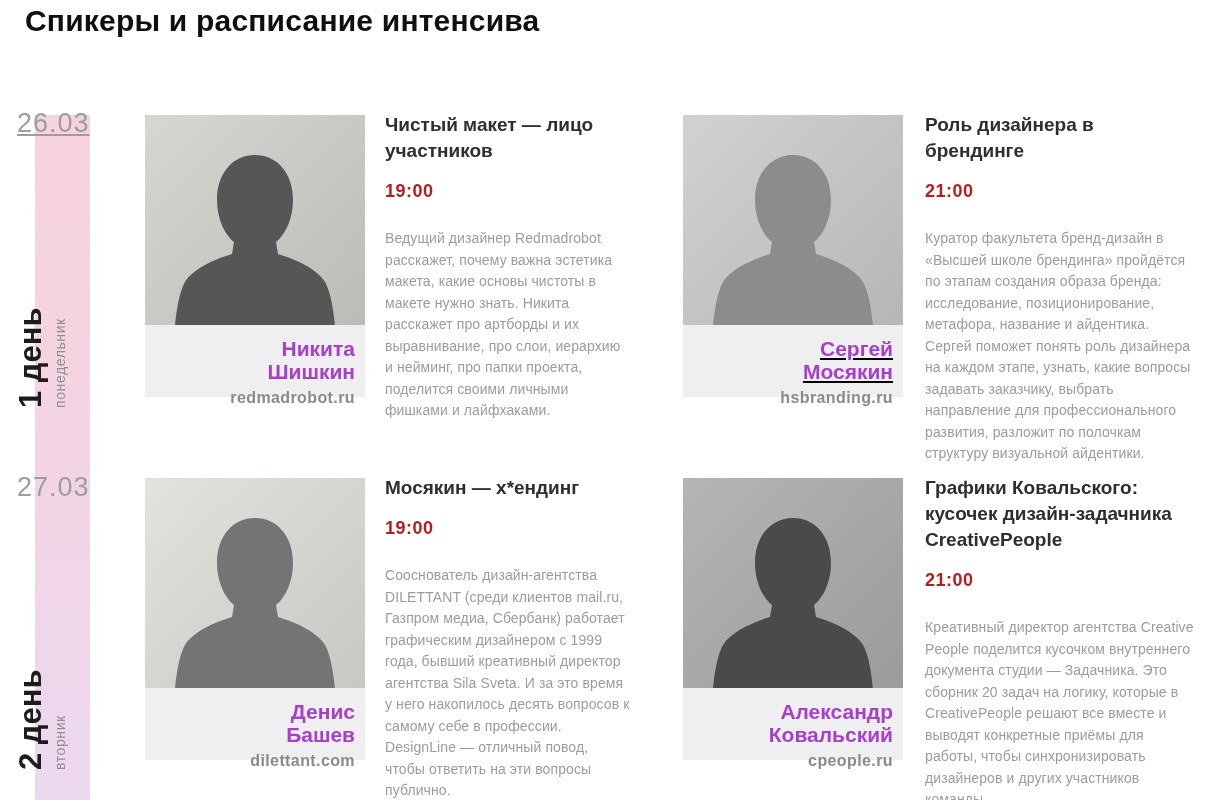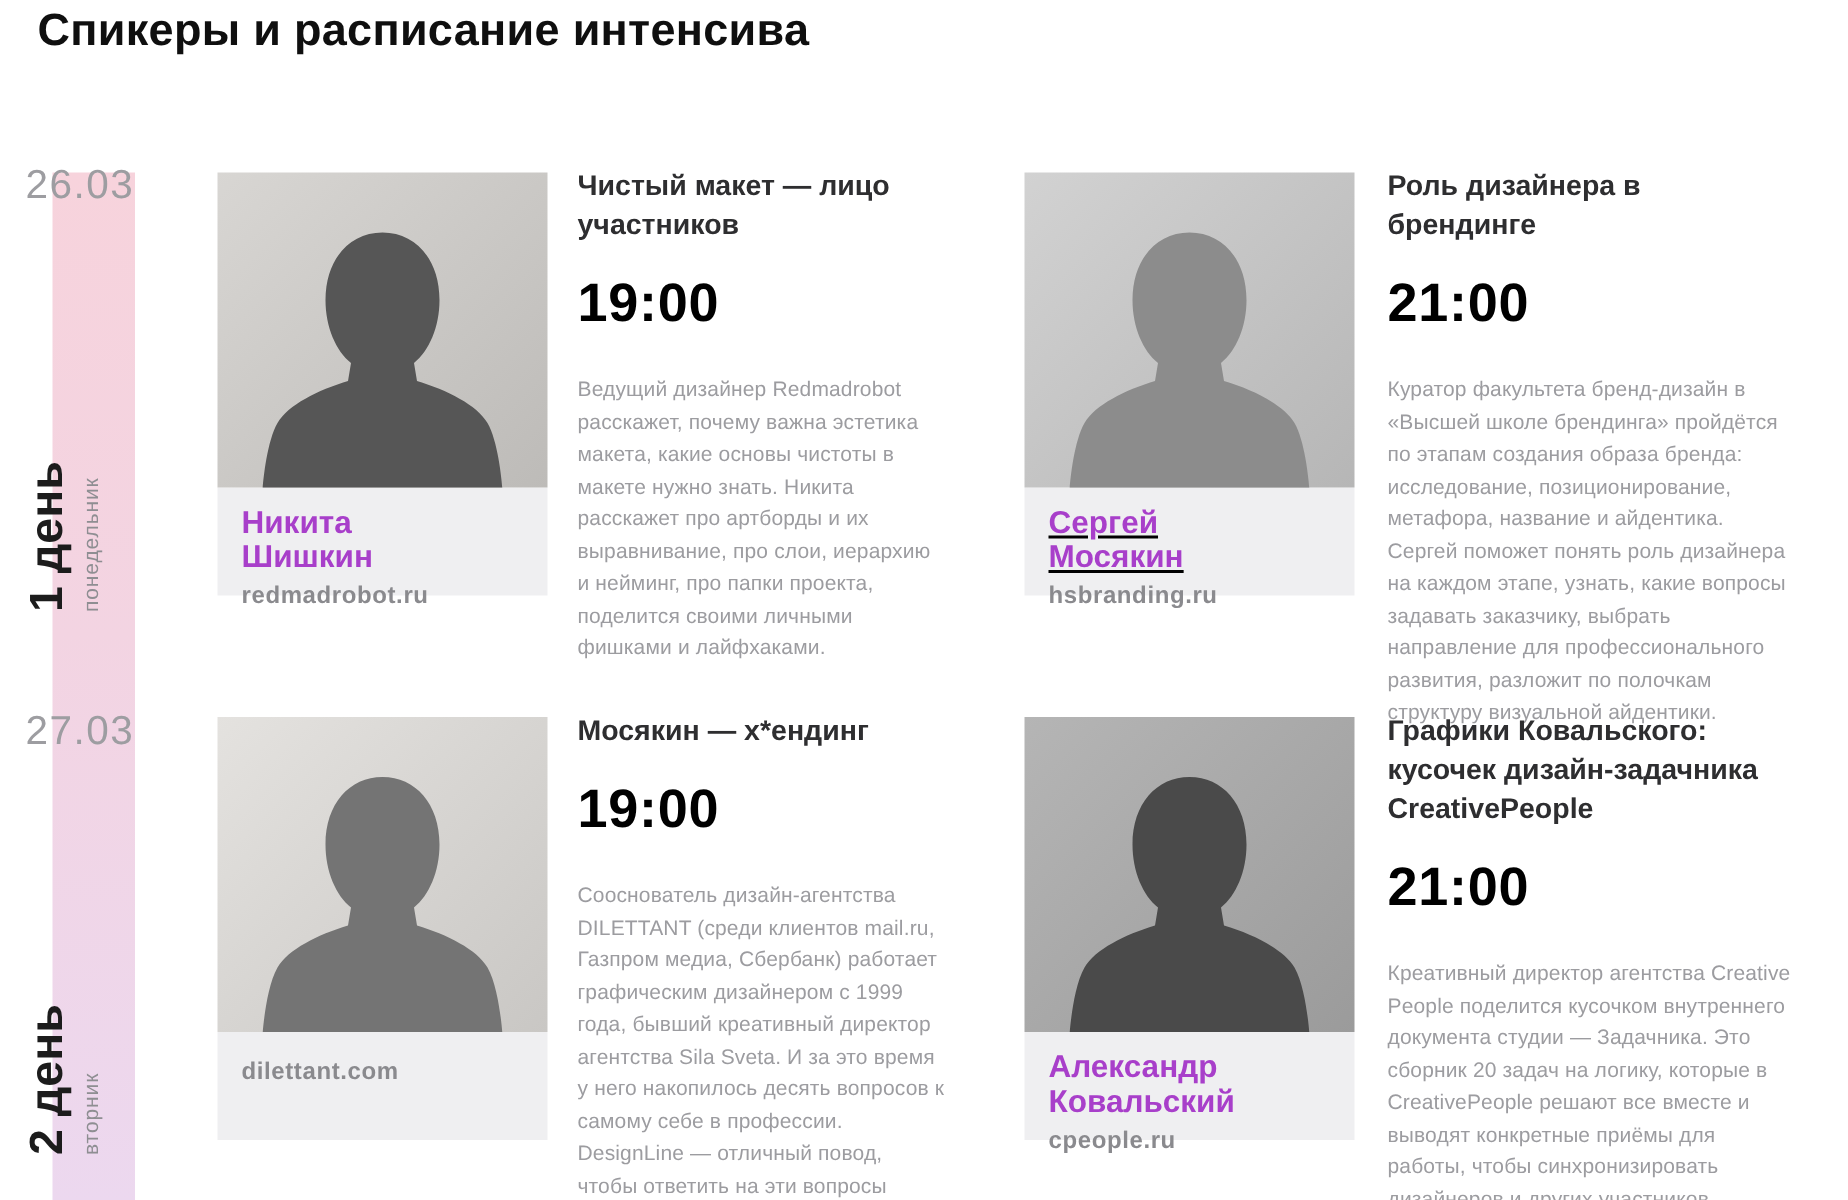--- a/index.html
+++ b/index.html
@@ -12,21 +12,21 @@
     font-size:30px; font-weight:800; color:#0f0f0f; letter-spacing:0.2px;
   }
   .timeline-bar {
     position:absolute; left:35px; top:115px; width:55px; height:685px;
     background:linear-gradient(180deg,#f7d3dc 0%,#f3d4e2 45%,#ecd8ef 100%);
   }
   .date {
     position:absolute; font-size:27px; font-weight:300; color:#9d9da1;
     letter-spacing:1px; z-index:2;
   }
-  .date-1 { left:17px; top:108px; }
+  .date-1 { left:17px; top:108px;text-decoration:underline; }
   .date-2 { left:17px; top:472px; }
 
   .day-label { position:absolute; width:0; height:0; z-index:2; }
   .day-label-1 { left:13px; top:408px; }
   .day-label-2 { left:13px; top:770px; }
   .day-label-rot { transform:rotate(-90deg); transform-origin:0 0; white-space:nowrap; }
   .day-num { font-size:31px; font-weight:800; color:#1c1c1c; line-height:36px; }
   .day-weekday { font-size:14px; font-weight:400; color:#8e8e92; line-height:17px; letter-spacing:0.6px; margin-top:3px; }
 
   .speaker-card { position:absolute; width:220px; }
@@ -37,31 +37,31 @@
   .photo { position:relative; width:220px; height:210px; overflow:hidden; }
   .photo svg { position:absolute; left:0; bottom:-2px; width:100%; display:block; }
   .photo-1 { background:linear-gradient(135deg,#d8d6d3 0%,#bdbbb8 100%); }
   .photo-1 path { fill:#565656; }
   .photo-2 { background:linear-gradient(135deg,#d2d2d2 0%,#b6b6b6 100%); }
   .photo-2 path { fill:#8c8c8c; }
   .photo-3 { background:linear-gradient(135deg,#e4e2df 0%,#c9c7c4 100%); }
   .photo-3 path { fill:#747474; }
   .photo-4 { background:linear-gradient(135deg,#b5b5b5 0%,#9b9b9b 100%); }
   .photo-4 path { fill:#4a4a4a; }
-  .card-info { background:#efeff1; padding:12px 10px 0 16px; height:60px; }
+  .card-info { background:#efeff1; padding:12px 10px 0 16px; height:60px;text-align:right; }
   .speaker-name { font-size:21px; font-weight:700; color:#a83fca; line-height:23px; }
   .speaker-site { display:inline-block; font-size:16px; font-weight:700; color:#8a8a8e; margin-top:6px; letter-spacing:0.4px; text-decoration:none; }
 
   .talk { position:absolute; }
   .talk-1 { left:385px; top:112px; width:245px; }
   .talk-2 { left:925px; top:112px; width:270px; }
   .talk-3 { left:385px; top:475px; width:245px; }
   .talk-4 { left:925px; top:475px; width:270px; }
   .talk-title { margin:0; font-size:19px; font-weight:700; color:#2e2e30; line-height:26px; }
-  .talk-time { font-size:36px; font-weight:800; color:#000000; margin-top:17px; letter-spacing:0.5px; }
+  .talk-time { font-size:18px; font-weight:800; color:#b91c1c; margin-top:17px; letter-spacing:0.5px; }
   .talk-desc { font-size:14px; font-weight:400; color:#9c9ca0; line-height:21.5px; margin-top:26px; letter-spacing:0.1px; }
 </style>
 </head>
 <body>
 
 <div class="page">
 
   <h1 class="page-title">Спикеры и расписание интенсива</h1>
 
   <div class="timeline-bar"></div>
@@ -124,20 +124,24 @@
     <div class="talk-desc">Куратор факультета бренд-дизайн в «Высшей школе брендинга» пройдётся по этапам создания образа бренда: исследование, позиционирование, метафора, название и айдентика. Сергей поможет понять роль дизайнера на каждом этапе, узнать, какие вопросы задавать заказчику, выбрать направление для профессионального развития, разложит по полочкам структуру визуальной айдентики.</div>
   </div>
 
   <div class="speaker-card card-3">
     <div class="photo photo-3">
       <svg viewBox="0 0 220 210">
           <path d="M110 38c22 0 38 18 38 45 0 18-7 34-17 42l2 12c20 6 40 16 47 28 8 14 10 45 10 45H30s2-31 10-45c7-12 27-22 47-28l2-12c-10-8-17-24-17-42 0-27 16-45 38-45z"></path>
         </svg>
     </div>
     <div class="card-info">
+      <div class="speaker-name">
+        <div>Денис</div>
+        <div>Башев</div>
+      </div>
       <span class="speaker-site">dilettant.com</span>
     </div>
   </div>
 
   <div class="talk talk-3">
     <h2 class="talk-title">Мосякин — х*ендинг</h2>
     <div class="talk-time">19:00</div>
     <div class="talk-desc">Сооснователь дизайн-агентства DILETTANT (среди клиентов mail.ru, Газпром медиа, Сбербанк) работает графическим дизайнером с 1999 года, бывший креативный директор агентства Sila Sveta. И за это время у него накопилось десять вопросов к самому себе в профессии. DesignLine — отличный повод, чтобы ответить на эти вопросы публично.</div>
   </div>
 

